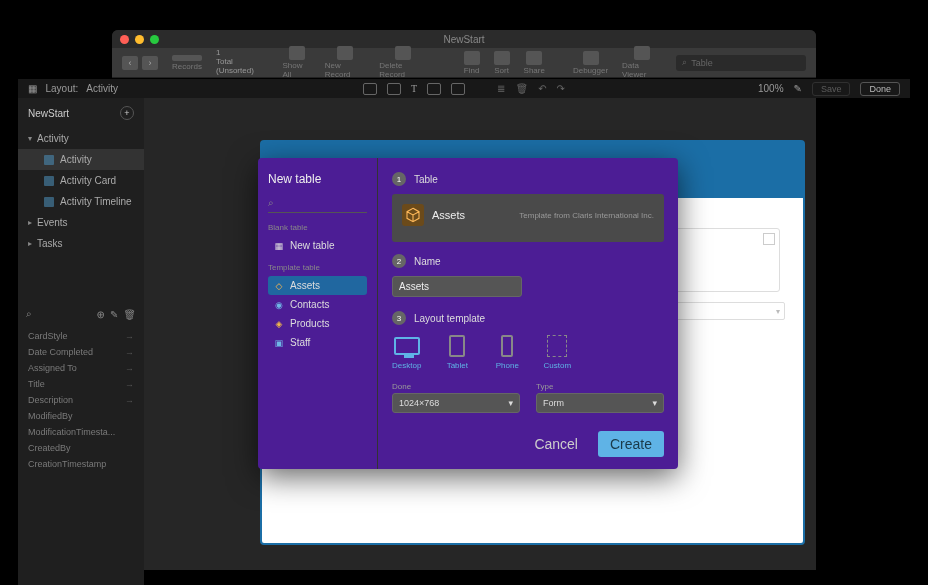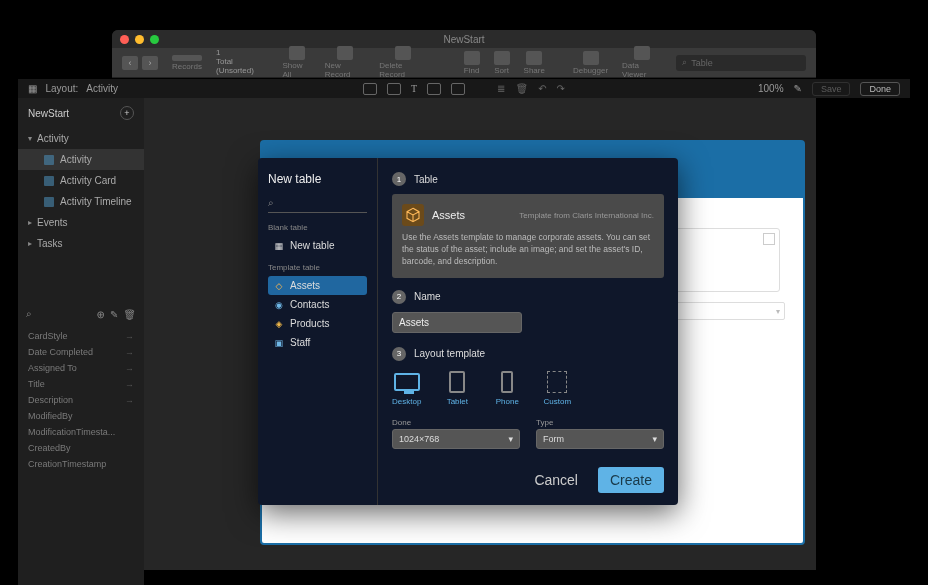--- a/index.html
+++ b/index.html
@@ -50,21 +50,21 @@
 
 
 .canvas { position:absolute; left:260px; top:140px; width:545px; height:405px; background:#fff; border:2px solid #1b6ea6; border-radius:4px;}
 .canvas-head { height:56px; background:#1b6ea6;}
 .canvas-body { padding:30px 18px;}
 .placeholder-box1 { width:500px; height:64px; border:1px solid #ddd; border-radius:3px;}
 .placeholder-row { display:flex; gap:10px; margin-top:10px;}
 .placeholder-sm { flex:1; height:18px; border:1px solid #ddd; border-radius:2px;}
 
 
-.modal { position:absolute; left:258px; top:158px; width:420px; background:#0f172a; border-radius:4px; box-shadow:0 8px 30px rgba(0,0,0,.6); display:flex; color:#ddd; font-size:10px;}
+.modal { position:absolute; left:258px; top:158px; width:420px; background:#4c1d95; border-radius:4px; box-shadow:0 8px 30px rgba(0,0,0,.6); display:flex; color:#ddd; font-size:10px;}
 .modal-left { width:120px; padding:14px 10px; border-right:1px solid #333;}
 .modal-left h3 { font-size:12px; font-weight:500; color:#eee; margin-bottom:8px;}
 .ml-search { display:flex; align-items:center; gap:5px; border-bottom:1px solid #555; padding:3px 0; margin-bottom:10px; color:#888;}
 .ml-label { font-size:8px; color:#888; margin:8px 0 4px;}
 .ml-item { display:flex; align-items:center; gap:6px; padding:4px 6px; border-radius:3px; cursor:default;}
 .ml-item.sel { background:#2067a0;}
 .ml-item .mi { width:10px;height:10px;display:flex;align-items:center;justify-content:center;font-size:9px;}
 
 .modal-right { flex:1; padding:14px 14px 12px;}
 .step-row { display:flex; align-items:center; gap:8px; margin-bottom:8px;}
@@ -331,21 +331,20 @@
         <div class="tc-head-left">
           <div class="tc-icon">
             <svg width="16" height="16" viewBox="0 0 24 24">
                 <path fill="none" stroke="#ffb95a" stroke-width="1.6" d="M12 2l9 5v10l-9 5-9-5V7z M3 7l9 5 9-5 M12 12v10"></path>
               </svg>
           </div>
           <div class="tc-name">Assets</div>
         </div>
         <div class="tc-sub">Template from Claris International Inc.</div>
       </div>
-      <div class="tc-desc">Use the Assets template to manage corporate assets. You can set the status of the asset; include an image; and set the asset's ID, barcode, and description.</div>
     </div>
 
     <div class="step-row">
       <div class="step-num">2</div>
       <div class="step-title">Name</div>
     </div>
     <input class="name-input" value="Assets" style="">
 
     <div class="step-row" style="margin-top:14px;">
       <div class="step-num">3</div>

